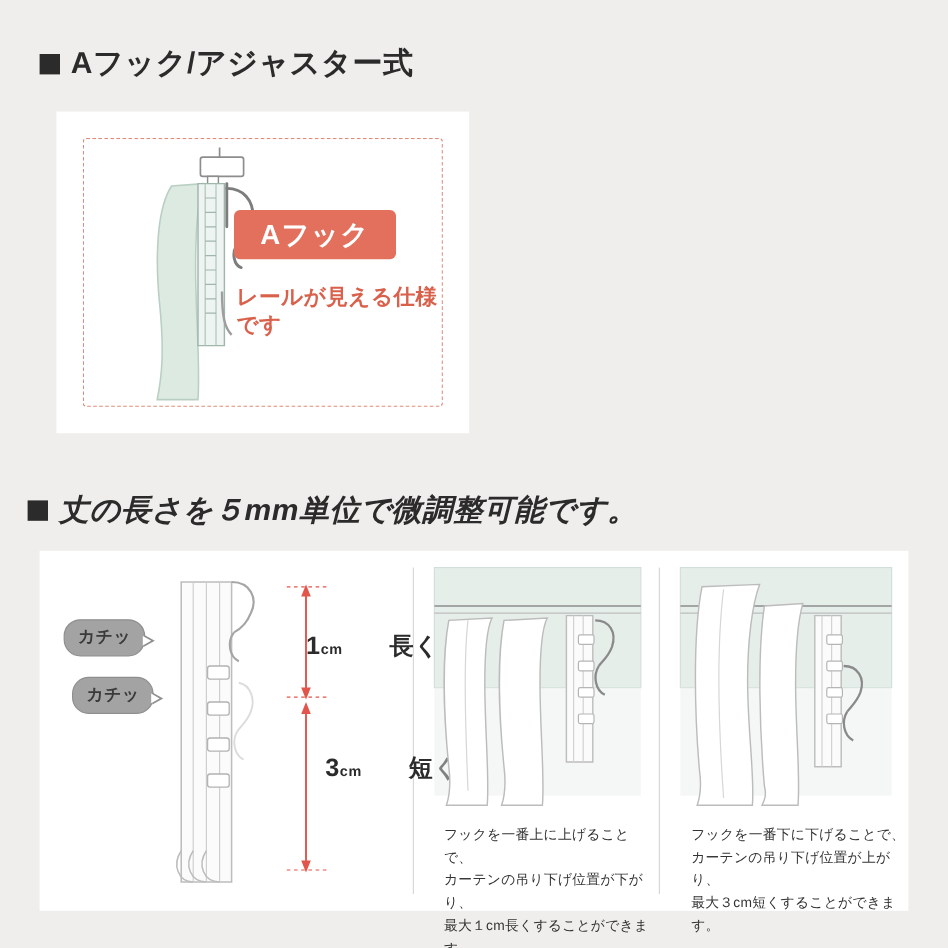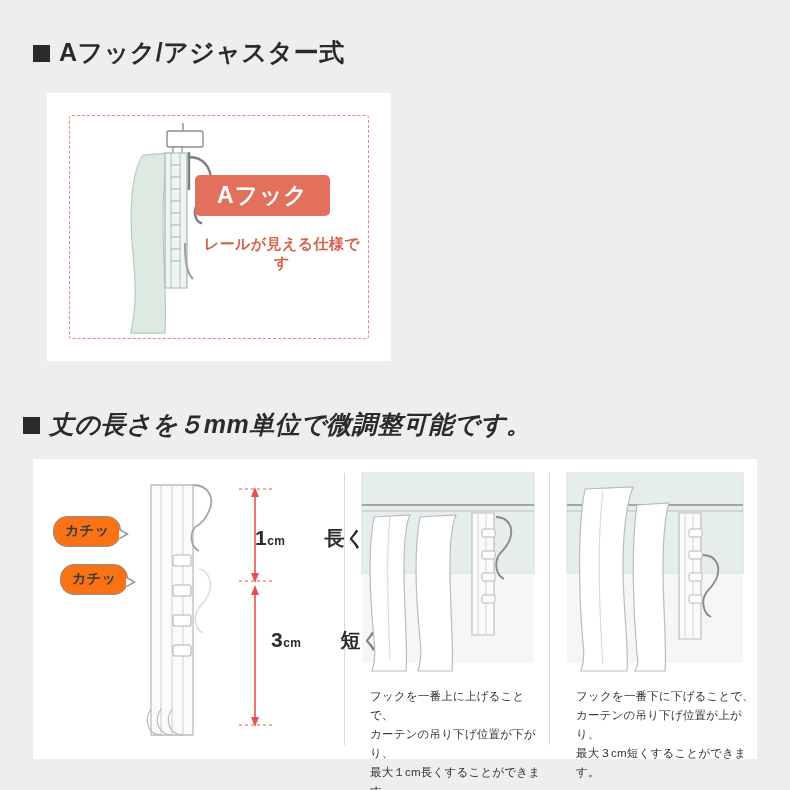--- a/index.html
+++ b/index.html
@@ -76,23 +76,23 @@
     display: flex;
     align-items: center;
     justify-content: center;
     letter-spacing: 1px;
   }
   .rail-note {
     position: absolute;
     left: 150px;
     top: 142px;
     width: 170px;
-    text-align: center;
+    text-align: left;
     color: #d9614c;
-    font-size: 15px;
+    font-size: 18px;
     font-weight: 700;
     letter-spacing: 0.4px;
   }
   .side-text {
     position: absolute;
     left: 424px;
     top: 155px;
     width: 340px;
     font-size: 21px;
     line-height: 1.95;
@@ -115,21 +115,21 @@
     bottom: 14px;
     width: 1px;
     background: #d8d8d8;
   }
   #divider-1 { left: 311px; }
   #divider-2 { left: 516px; }
 
   
   .bubble {
     position: absolute;
-    background: #f97316;
+    background: #a3a3a3;
     border: 1.6px solid #8f8f8f;
     border-radius: 14px;
     font-size: 14px;
     font-weight: 700;
     color: #3a3a3a;
     padding: 5px 11px 6px;
     letter-spacing: 0.5px;
   }
   .bubble::after {
     content: "";

